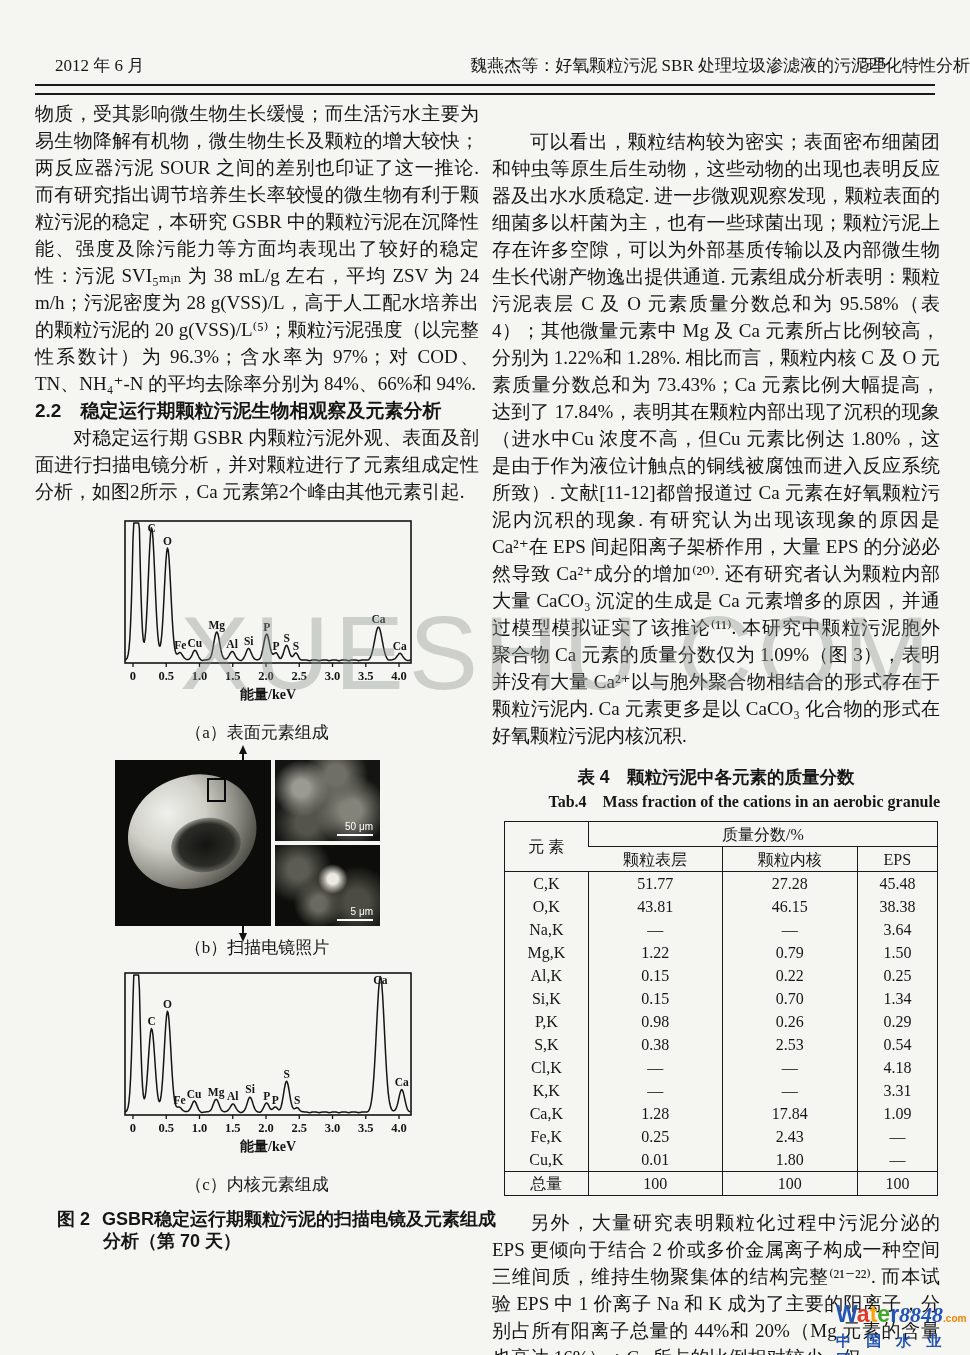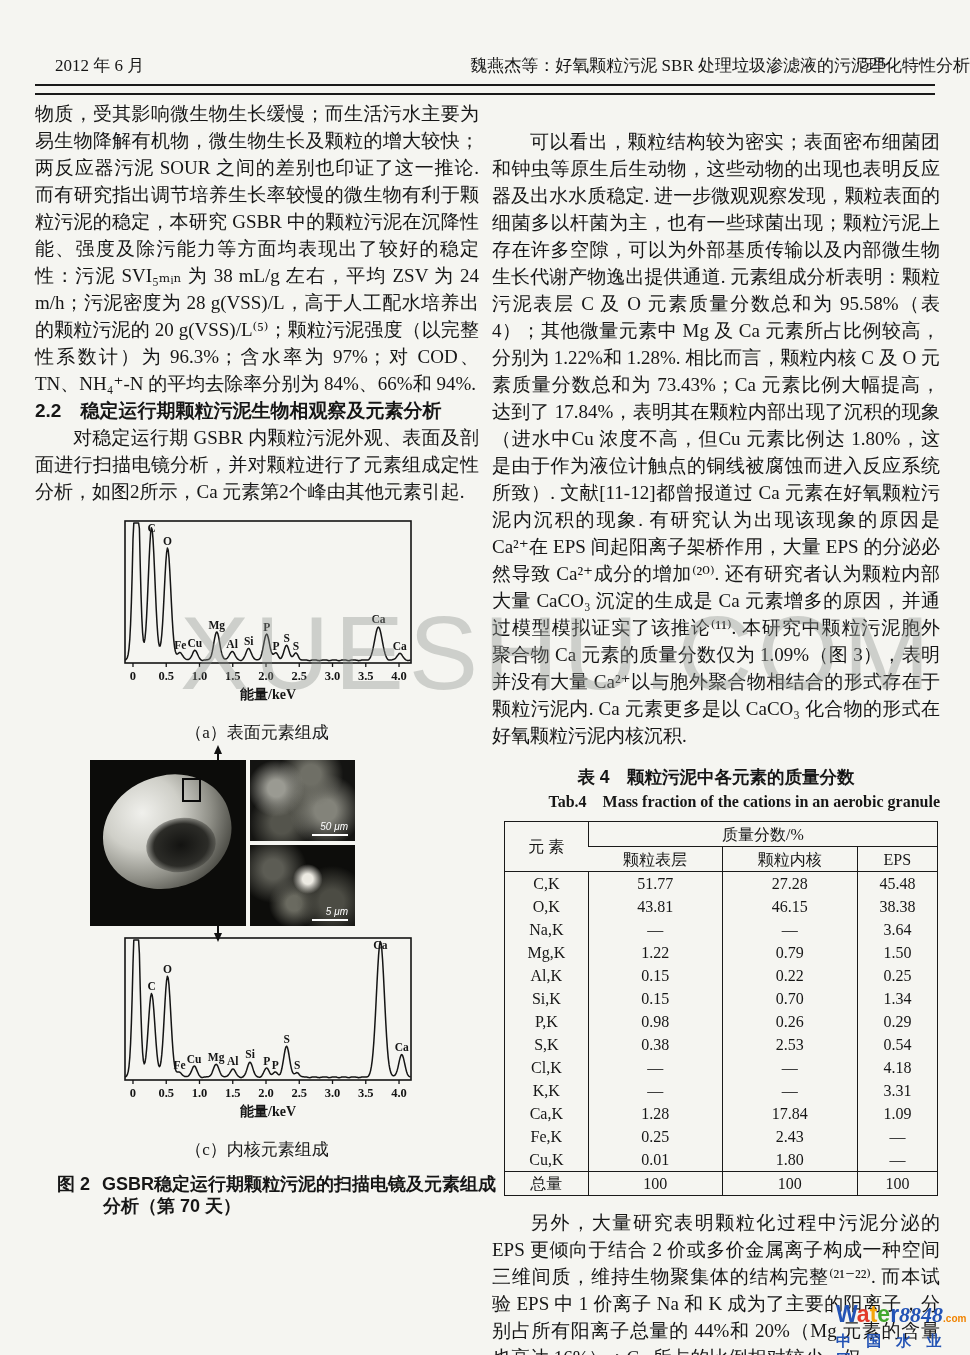--- a/index.html
+++ b/index.html
@@ -16,21 +16,21 @@
   .col{position:absolute;top:100px;font-size:19px;line-height:27px;text-align:justify;}
   .col-left{left:35px;width:444px;}
   .col-right{left:492px;width:448px;margin-top:28px;}
   p{margin:0;}
   .indent{text-indent:2em;}
   .heading{font-weight:bold;font-family:"Liberation Sans","DejaVu Sans",sans-serif;font-size:19px;text-align:left;}
   
   .chart-block{margin:12px 0 0 80px;width:306px;}
   .chart-block svg{display:block;}
   .subcap{width:444px;text-align:center;font-size:17px;margin-top:10px;}
-  .sem-wrap{position:relative;margin:14px 0 0 55px;width:309px;height:166px;font-style:italic;}
+  .sem-wrap{position:relative;margin:14px 0 0 80px;width:309px;height:166px;}
   .sem-left{position:absolute;left:0;top:0;width:156px;height:166px;background:#0c0c0a;overflow:hidden;}
   .granule{position:absolute;left:12px;top:16px;width:130px;height:112px;border-radius:52% 46% 50% 48%;
            transform:rotate(-14deg);
            background:radial-gradient(ellipse at 35% 28%,#f0f0ec 0%,#cfcfc8 32%,#8e8e86 58%,#3c3c36 84%,#151513 100%);}
   .granule-core{position:absolute;left:56px;top:58px;width:70px;height:54px;border-radius:50%;transform:rotate(-10deg);
            background:radial-gradient(ellipse at 50% 50%,#131311 0%,#2c2c28 55%,rgba(70,70,62,0) 80%);}
   .granule-mark{position:absolute;left:92px;top:18px;width:15px;height:20px;border:2px solid #0a0a0a;background:transparent;}
   .sem-rt{position:absolute;left:160px;top:0;width:105px;height:81px;background:#141412;
           background-image:radial-gradient(circle at 25% 35%,#9a9a92 0 9%,transparent 30%),
                            radial-gradient(circle at 58% 18%,#6f6f66 0 11%,transparent 36%),
@@ -153,20 +153,21 @@
           <div class="bar"></div>
         </div>
       </div>
       <div class="sem-rb">
         <div class="scalebar">
           <span>5 μm</span>
           <div class="bar"></div>
         </div>
       </div>
     </div>
+    <div class="subcap" style="margin-top:8px">（b）扫描电镜照片</div>
 
     <div class="chart-block" style="margin-top:8px">
       <svg width="306" height="192">
           <rect x="10" y="4" width="286" height="142" fill="none" stroke="#151515" stroke-width="1.6"></rect>
           <path d="M10.0 143.1L10.8 142.7L11.6 141.9L12.4 140.4L13.2 137.6L14.0 132.3L14.8 123.3L15.6 109.1L16.4 88.6L17.2 61.6L18.0 29.7L18.8 6.0L19.6 6.0L20.4 6.0L21.2 6.0L22.0 6.0L22.8 6.0L23.6 6.0L24.4 19.8L25.2 52.8L26.0 81.4L26.8 103.4L27.6 118.5L28.4 126.9L29.2 129.9L30.0 128.4L30.8 123.4L31.6 115.3L32.4 104.9L33.2 93.1L34.0 81.2L34.8 70.6L35.6 63.0L36.4 59.6L37.2 61.0L38.0 66.7L38.8 75.9L39.6 87.2L40.4 99.2L41.2 110.4L42.0 119.8L42.8 126.8L43.6 131.1L44.4 132.7L45.2 131.6L46.0 127.5L46.8 120.4L47.6 110.3L48.4 97.4L49.2 82.9L50.0 68.3L50.8 55.5L51.6 46.3L52.4 42.2L53.2 44.0L54.0 51.2L54.8 62.7L55.6 76.8L56.4 91.6L57.2 105.4L58.0 116.8L58.8 125.5L59.6 131.5L60.4 135.3L61.2 137.3L62.0 138.0L62.8 138.1L63.6 138.0L64.4 138.1L65.2 138.5L66.0 139.2L66.8 140.3L67.6 141.1L68.4 141.7L69.2 142.2L70.0 142.5L70.8 142.6L71.6 142.6L72.4 142.4L73.2 142.1L74.0 141.4L74.8 140.3L75.6 138.9L76.4 137.1L77.2 135.2L78.0 133.3L78.8 132.2L79.6 132.1L80.4 132.9L81.2 134.6L82.0 136.6L82.8 138.5L83.6 140.3L84.4 141.6L85.2 142.5L86.0 143.2L86.8 143.5L87.6 143.4L88.4 143.3L89.2 143.1L90.0 143.0L90.8 142.9L91.6 142.8L92.4 142.8L93.2 142.7L94.0 142.4L94.8 142.0L95.6 141.2L96.4 140.1L97.2 138.2L98.0 136.0L98.8 133.9L99.6 132.0L100.4 130.7L101.2 130.3L102.0 130.9L102.8 132.2L103.6 134.2L104.4 136.4L105.2 138.5L106.0 140.3L106.8 141.5L107.6 142.2L108.4 142.6L109.2 142.7L110.0 142.7L110.8 142.6L111.6 142.3L112.4 141.9L113.2 141.1L114.0 140.1L114.8 138.9L115.6 137.6L116.4 136.3L117.2 135.2L118.0 134.9L118.8 135.3L119.6 136.4L120.4 137.8L121.2 139.3L122.0 140.6L122.8 141.7L123.6 142.4L124.4 143.0L125.2 143.4L126.0 143.6L126.8 143.4L127.6 143.0L128.4 142.5L129.2 141.6L130.0 140.4L130.8 138.6L131.6 136.3L132.4 133.6L133.2 131.0L134.0 129.1L134.8 128.2L135.6 128.7L136.4 130.1L137.2 132.3L138.0 134.9L138.8 137.4L139.6 139.4L140.4 140.9L141.2 141.9L142.0 142.5L142.8 142.9L143.6 143.1L144.4 143.2L145.2 143.2L146.0 142.7L146.8 141.7L147.6 140.4L148.4 138.8L149.2 137.1L150.0 135.5L150.8 134.3L151.6 133.9L152.4 134.3L153.2 135.5L154.0 137.1L154.8 138.8L155.6 140.0L156.4 140.4L157.2 140.2L158.0 139.6L158.8 138.8L159.6 138.1L160.4 138.0L161.2 138.3L162.0 139.1L162.8 140.0L163.6 140.7L164.4 140.8L165.2 140.1L166.0 138.0L166.8 134.8L167.6 130.6L168.4 125.8L169.2 120.8L170.0 116.3L170.8 113.3L171.6 112.2L172.4 113.4L173.2 116.5L174.0 121.0L174.8 126.2L175.6 130.8L176.4 134.6L177.2 137.4L178.0 139.0L178.8 139.7L179.6 139.7L180.4 139.3L181.2 138.8L182.0 138.6L182.8 138.9L183.6 139.6L184.4 140.7L185.2 141.6L186.0 142.2L186.8 142.6L187.6 142.8L188.4 142.8L189.2 142.9L190.0 142.9L190.8 143.0L191.6 143.1L192.4 143.2L193.2 143.4L194.0 143.6L194.8 143.7L195.6 143.5L196.4 143.3L197.2 143.1L198.0 143.0L198.8 142.9L199.6 142.9L200.4 143.0L201.2 143.0L202.0 143.2L202.8 143.4L203.6 143.6L204.4 143.8L205.2 143.5L206.0 143.3L206.8 143.2L207.6 143.0L208.4 143.0L209.2 142.9L210.0 142.9L210.8 143.0L211.6 143.1L212.4 143.3L213.2 143.5L214.0 143.7L214.8 143.6L215.6 143.4L216.4 143.2L217.2 143.1L218.0 143.0L218.8 142.9L219.6 142.9L220.4 143.0L221.2 143.1L222.0 143.3L222.8 143.4L223.6 143.7L224.4 143.7L225.2 143.4L226.0 143.3L226.8 143.1L227.6 143.0L228.4 142.9L229.2 142.9L230.0 143.0L230.8 143.1L231.6 143.2L232.4 143.4L233.2 143.6L234.0 143.7L234.8 143.5L235.6 143.3L236.4 143.1L237.2 143.0L238.0 142.9L238.8 142.9L239.6 143.0L240.4 143.0L241.2 143.2L242.0 143.3L242.8 143.5L243.6 143.8L244.4 143.5L245.2 143.4L246.0 143.2L246.8 143.0L247.6 142.9L248.4 142.9L249.2 142.9L250.0 142.9L250.8 143.0L251.6 143.0L252.4 142.8L253.2 142.4L254.0 141.3L254.8 139.4L255.6 136.6L256.4 132.4L257.2 126.6L258.0 118.6L258.8 108.4L259.6 95.8L260.4 81.2L261.2 65.3L262.0 49.1L262.8 33.9L263.6 21.1L264.4 11.9L265.2 7.6L266.0 8.8L266.8 15.2L267.6 26.2L268.4 40.5L269.2 56.6L270.0 73.1L270.8 88.8L271.6 102.7L272.4 114.4L273.2 123.6L274.0 130.2L274.8 134.8L275.6 137.9L276.4 139.9L277.2 141.1L278.0 141.7L278.8 141.8L279.6 141.4L280.4 140.6L281.2 139.1L282.0 136.9L282.8 134.1L283.6 130.4L284.4 126.6L285.2 123.4L286.0 121.2L286.8 120.6L287.6 121.5L288.4 123.9L289.2 127.3L290.0 131.0L290.8 134.6L291.6 137.7L292.4 140.1L293.2 141.5L294.0 142.3L294.8 142.7L295.6 142.8" fill="none" stroke="#151515" stroke-width="1.5" stroke-linejoin="round"></path>
           <text x="36.6046511627907" y="55.760000000000005" text-anchor="middle" font-size="11.5" font-weight="bold" fill="#151515" font-family="&quot;Liberation Serif&quot;,&quot;DejaVu Serif&quot;,serif">C</text>
           <text x="52.56744186046512" y="38.96000000000001" text-anchor="middle" font-size="11.5" font-weight="bold" fill="#151515" font-family="&quot;Liberation Serif&quot;,&quot;DejaVu Serif&quot;,serif">O</text>
           <text x="64.53953488372093" y="134.86" text-anchor="middle" font-size="11.5" font-weight="bold" fill="#151515" font-family="&quot;Liberation Serif&quot;,&quot;DejaVu Serif&quot;,serif">Fe</text>
           <text x="79.17209302325583" y="128.56" text-anchor="middle" font-size="11.5" font-weight="bold" fill="#151515" font-family="&quot;Liberation Serif&quot;,&quot;DejaVu Serif&quot;,serif">Cu</text>
           <text x="101.12093023255815" y="127.16" text-anchor="middle" font-size="11.5" font-weight="bold" fill="#151515" font-family="&quot;Liberation Serif&quot;,&quot;DejaVu Serif&quot;,serif">Mg</text>

